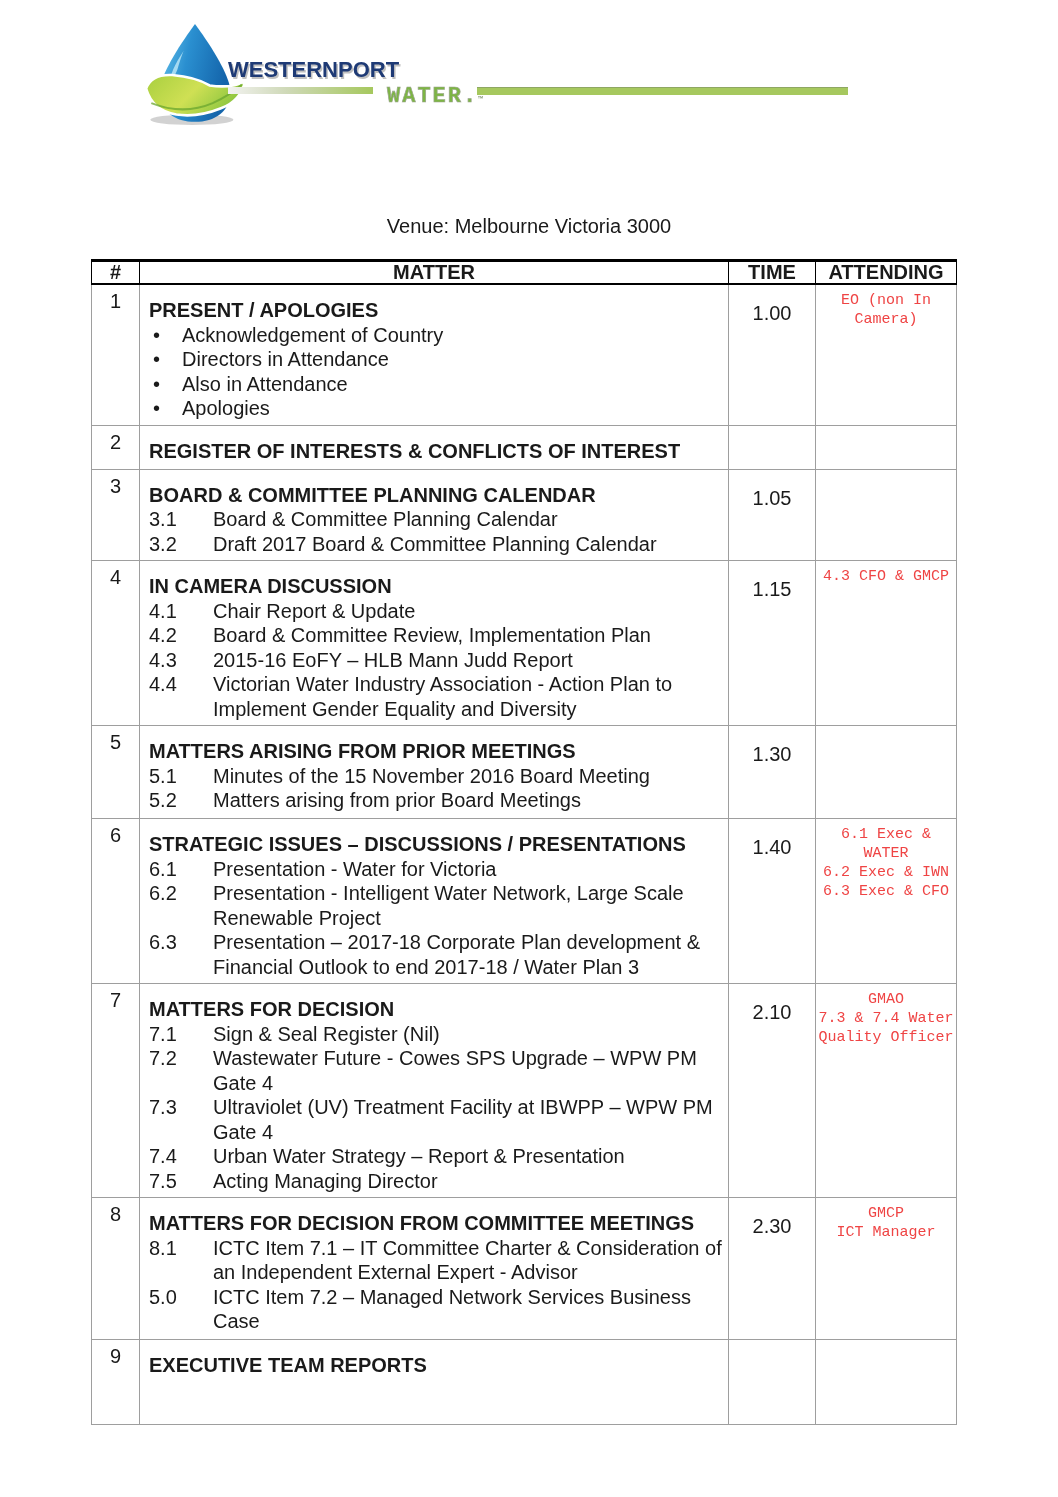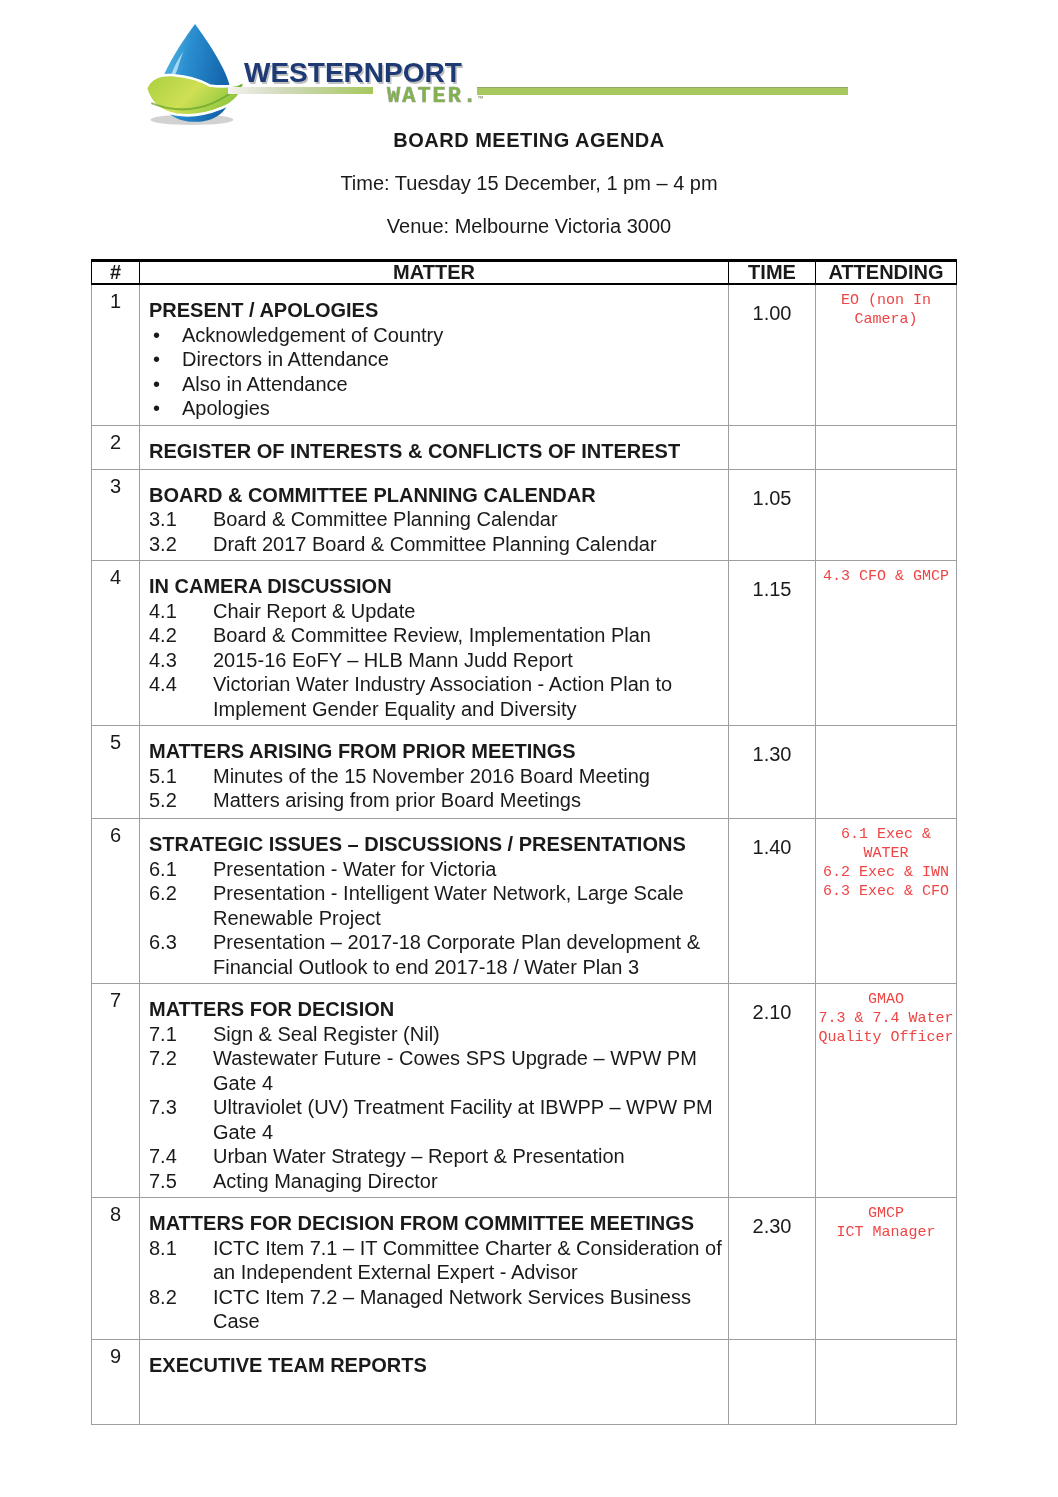--- a/index.html
+++ b/index.html
@@ -9,22 +9,22 @@
     height: 1497px;
     background: #ffffff;
     font-family: "Liberation Sans", "DejaVu Sans", sans-serif;
     color: #1a1a1a;
     overflow: hidden;
   }
 
   
   .logo-mark { position:absolute; left:130px; top:22px; width:130px; height:104px; }
   .brand-name {
-    position:absolute; left:244px; top:57px;
-    font-size:28px; font-weight:bold; letter-spacing:0px;
+    position:absolute; left:228px; top:57px;
+    font-size:22px; font-weight:bold; letter-spacing:0px;
     color:#1e3a75; text-shadow:1.5px 1.5px 0 #c0c0c0;
     white-space:nowrap;
   }
   .bar { position:absolute; height:7px; top:87px; }
   .bar-left  { left:228px; width:145px; background:linear-gradient(to right,#f2f2f0 0%,#cfd9b8 40%,#a6c85e 100%); }
   .bar-right { left:477px; width:371px; background:#a6c85e; border-top:1px solid #8ea763; }
   .water-name {
     position:absolute; left:387px; top:84px;
     font-size:22px; font-weight:bold; letter-spacing:2px;
     color:#7db544; -webkit-text-stroke:0.7px #9aa58c;
@@ -110,22 +110,20 @@
     <path d="M55 2 C55 2 21 47 21 67 C21 86 36 96 55 96 C74 96 89 86 89 67 C89 47 55 2 55 2 Z" fill="url(#gradDrop)"></path>
     <path d="M44 28 C36 40 30 52 30 63 C30 70 32 75 36 79 C31 72 32 58 38 46 C40 39 42 33 44 28 Z" fill="#bfe8f8" opacity="0.8"></path>
     <path d="M8 64 Q13 50 33 51 Q56 53 69 61 Q90 64 103 57 Q99 76 80 83 Q58 92 37 89 Q14 85 8 64 Z" fill="url(#gradLeaf)" stroke="#ffffff" stroke-width="2.5"></path>
     <path d="M13 78 Q44 90 72 78 Q89 70 100 60" fill="none" stroke="#6aa52f" stroke-width="2" opacity="0.75"></path>
   </svg>
   <div class="brand-name">WESTERNPORT</div>
   <div class="bar bar-left"></div>
   <div class="water-name"><span>WATER.</span><span class="tm">™</span></div>
   <div class="bar bar-right"></div>
 
-  <div class="doc-title">BOARD MEETING AGENDA</div>
-  <div class="doc-time">Time: Tuesday 15 December, 1 pm – 4 pm</div>
   <div class="doc-venue">Venue: Melbourne Victoria 3000</div>
 
   <table class="agenda">
     <colgroup>
       <col class="c-num">
         <col class="c-matter">
         <col class="c-time">
         <col class="c-att">
     </colgroup>
     <thead>
@@ -289,21 +287,21 @@
         </tr>
         <tr>
           <td class="col-num">8</td>
           <td class="col-matter">
             <div class="row-title">MATTERS FOR DECISION FROM COMMITTEE MEETINGS</div>
             <div class="item">
               <span class="item-num">8.1</span>
               <span class="item-text">ICTC Item 7.1 – IT Committee Charter &amp; Consideration of an Independent External Expert - Advisor</span>
             </div>
             <div class="item">
-              <span class="item-num">8.2</span>
+              <span class="item-num">5.0</span>
               <span class="item-text">ICTC Item 7.2 – Managed Network Services Business Case</span>
             </div>
           </td>
           <td class="col-time">2.30</td>
           <td class="col-att">
             <div>GMCP</div>
             <div>ICT Manager</div>
           </td>
         </tr>
         <tr>

